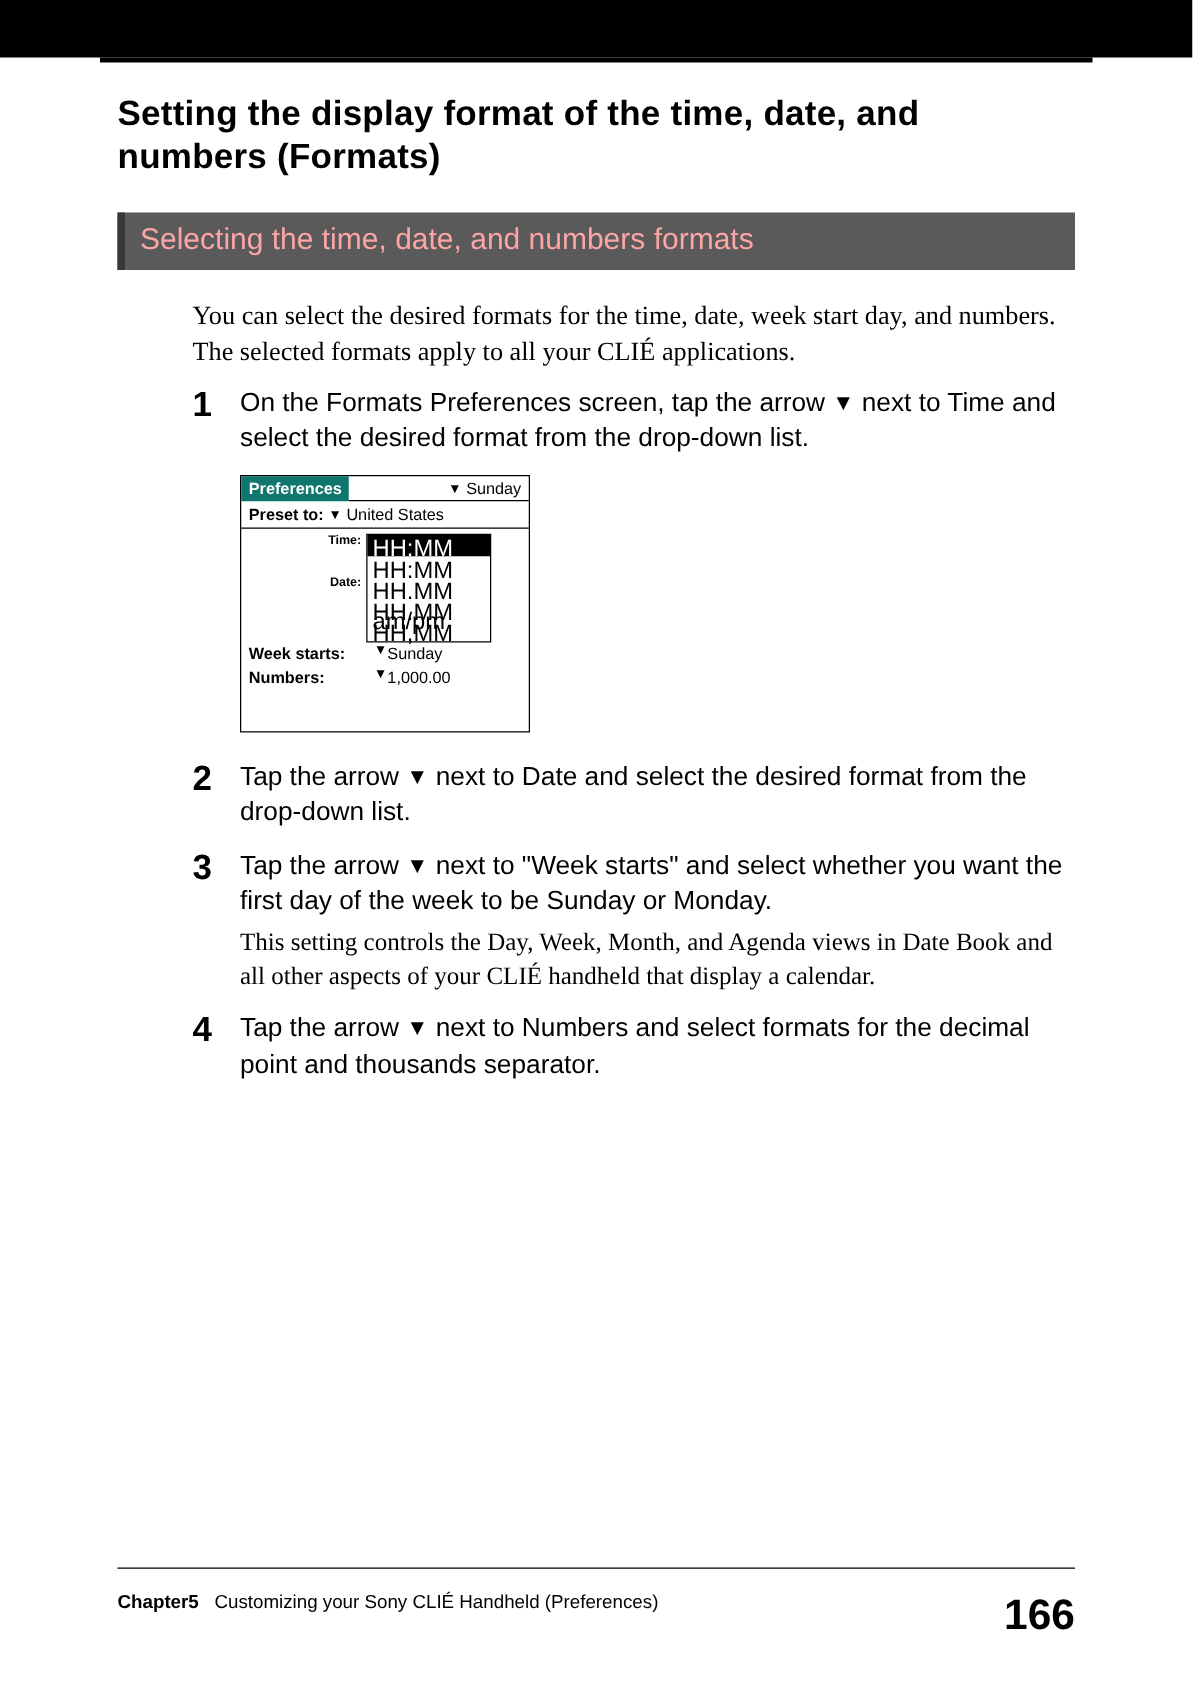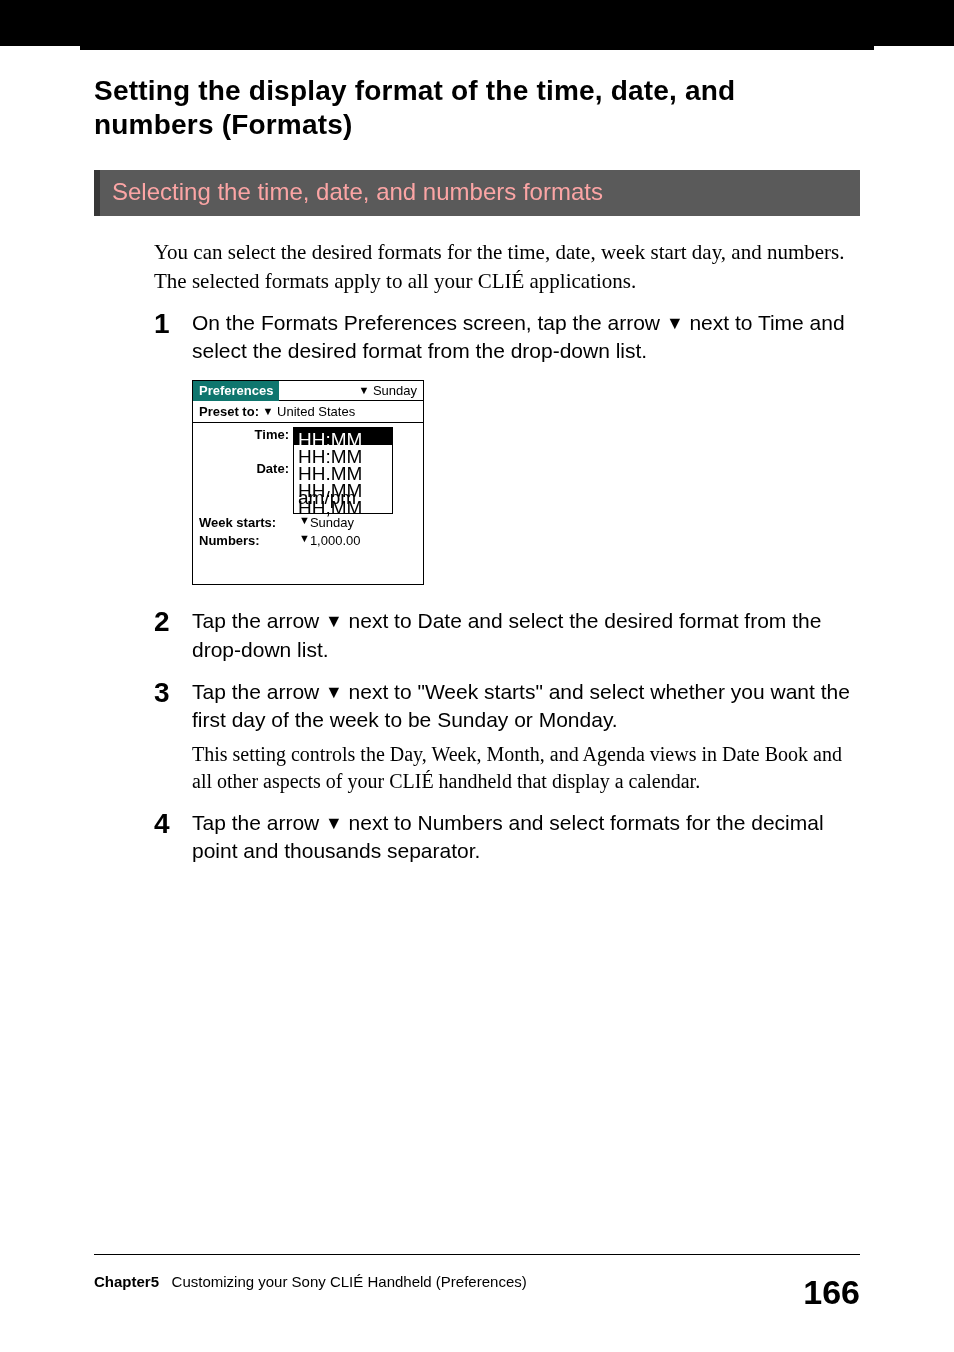--- a/index.html
+++ b/index.html
@@ -19,21 +19,21 @@
   .arrow-down { display: inline-block; font-size: 0.85em; position: relative; top: -1px; }
   .screenshot-wrapper { margin-left: 98px; margin-top: 10px; margin-bottom: 22px; }
   .pda { width: 232px; border: 1px solid #000; font-family: Arial, Helvetica, sans-serif; font-size: 13px; line-height: 1.25; }
   .pda-header { display: flex; height: 20px; }
   .pda-header-left { background: #0f766e; color: #fff; font-weight: bold; padding: 2px 6px; flex: 0 0 auto; font-size: 13px; }
   .pda-header-right { flex: 1; text-align: right; padding: 2px 6px 2px 2px; font-size: 13px; border-bottom: 1px solid #000; }
   .pda-row { padding: 3px 6px 2px 6px; }
   .pda-preset { border-bottom: 1px solid #000; font-weight: bold; font-size: 13px; }
   .pda-preset .val { font-weight: normal; }
   .pda-grid { display: flex; padding: 4px 0 0 0; }
-  .pda-labels { width: 100px; text-align: right; padding-right: 4px; font-weight: bold; font-size: 13px; }
+  .pda-labels { width: 100px; text-align: right; padding-right: 4px; font-weight: bold; font-size: 10px; }
   .pda-labels div { height: 17px; }
   .pda-dropdown { border: 1px solid #000; width: 100px; font-size: 19px; font-weight: normal; }
   .pda-dropdown div { padding: 0 4px; height: 17px; }
   .pda-dropdown .selected { background: #000; color: #fff; }
   .pda-lower-row { display: flex; padding: 1px 6px; font-size: 13px; }
   .pda-lower-row .lbl { font-weight: bold; width: 100px; padding-right: 4px; }
   .pda-lower-row .val { font-weight: normal; }
   .pda-bottom-space { height: 34px; }
   .ftr { position: absolute; bottom: 40px; left: 94px; right: 94px; }
   .ftr-line { border-top: 1px solid #000; margin-bottom: 18px; }

